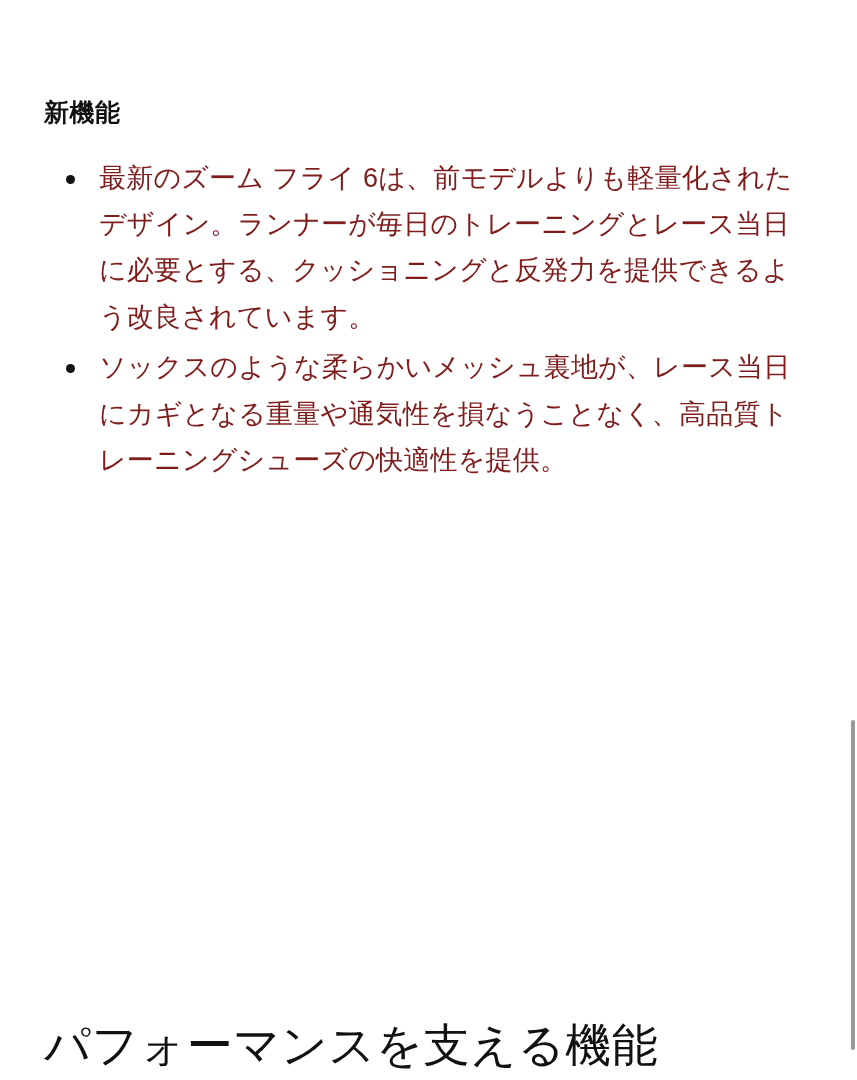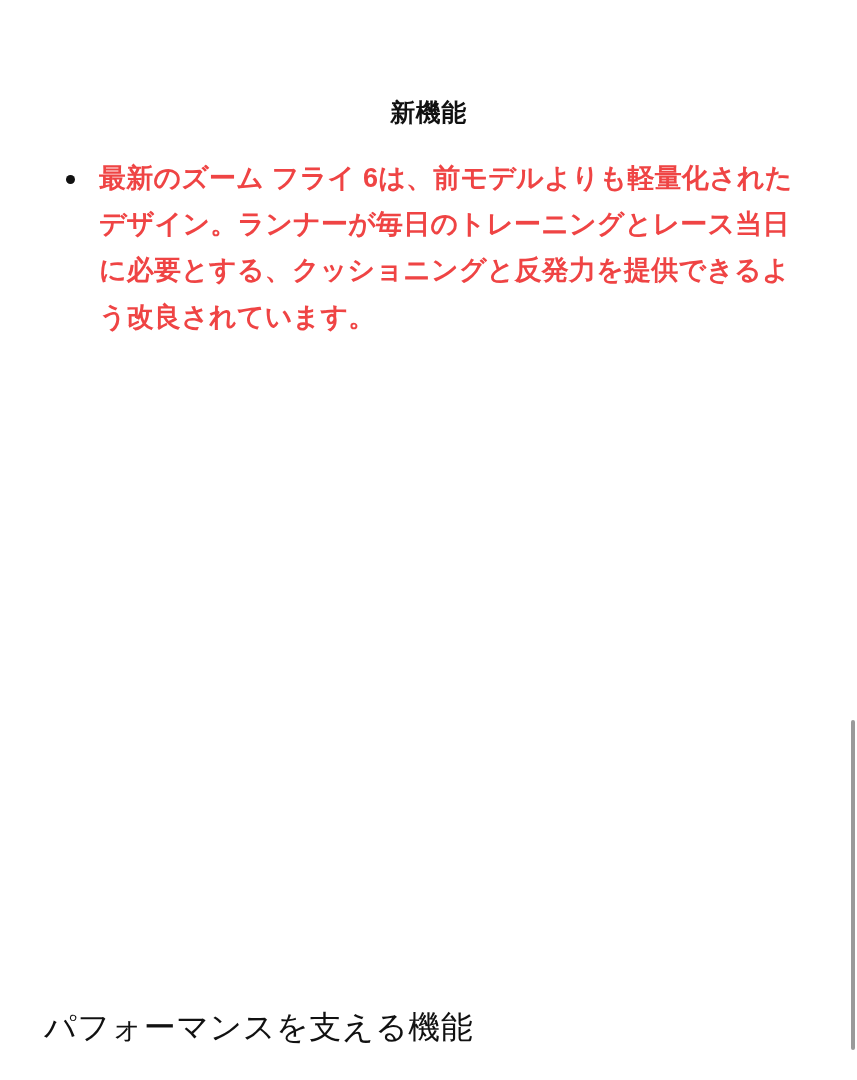--- a/index.html
+++ b/index.html
@@ -27,55 +27,54 @@
     padding: 96px 44px 0 44px;
   }
 
   .section-heading {
     font-size: 25px;
     font-weight: 700;
     line-height: 1.3;
     letter-spacing: 0.5px;
     color: #111111;
     margin: 0 0 26px 0;
-    text-align: center;
   }
 
   .feature-list {
     list-style: none;
     margin: 0;
     padding: 0;
   }
 
   .feature-item {
     position: relative;
     padding-left: 55px;
     margin: 0 0 4px 0;
     font-size: 27px;
     line-height: 1.72;
     letter-spacing: 0.2px;
-    color: #ef4444;
-    font-weight: 700;
+    color: #7f1d1d;
+    font-weight: 400;
   }
 
   .feature-item .bullet {
     position: absolute;
     left: 22px;
     top: 20px;
     width: 9px;
     height: 9px;
     background: #111111;
     border-radius: 50%;
   }
 
   .big-heading {
     position: absolute;
     left: 44px;
     top: 986px;
-    font-size: 32px;
+    font-size: 46px;
     font-weight: 400;
     letter-spacing: 0.5px;
     line-height: 1.25;
     color: #111111;
     white-space: nowrap;
   }
 
   .scrollbar-track {
     position: absolute;
     right: 0;
@@ -99,20 +98,24 @@
 
 <div class="page">
 
   <h2 class="section-heading">新機能</h2>
 
   <ul class="feature-list">
     <li class="feature-item">
       <span class="bullet"></span>
       <span>最新のズーム フライ 6は、前モデルよりも軽量化されたデザイン。ランナーが毎日のトレーニングとレース当日に必要とする、クッショニングと反発力を提供できるよう改良されています。</span>
     </li>
+    <li class="feature-item">
+      <span class="bullet"></span>
+      <span>ソックスのような柔らかいメッシュ裏地が、レース当日にカギとなる重量や通気性を損なうことなく、高品質トレーニングシューズの快適性を提供。</span>
+    </li>
   </ul>
 
   <h1 class="big-heading">パフォーマンスを支える機能</h1>
 
 </div>
 
 <div class="scrollbar-track">
   <div class="scrollbar-thumb"></div>
 </div>
 

